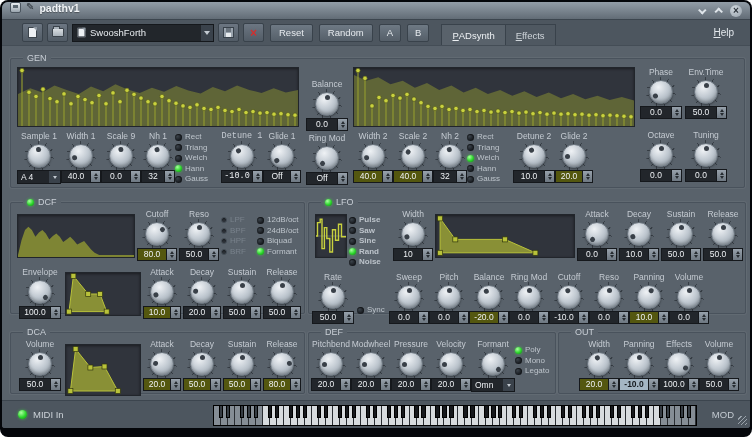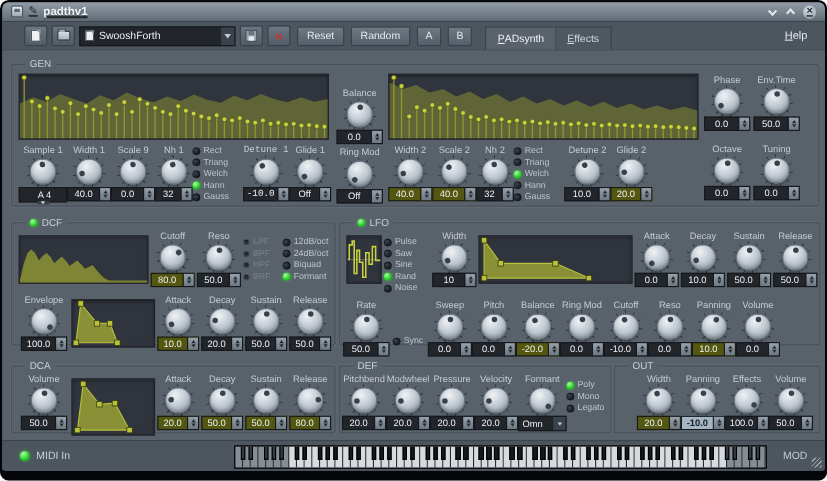--- a/index.html
+++ b/index.html
@@ -1,21 +1,21 @@
 <!DOCTYPE html>
 <html><head>
 <meta charset="utf-8">
 <style>
   html,body{margin:0;padding:0;background:#ffffff;font-family:"Liberation Sans",sans-serif;}
   *{box-sizing:border-box;}
   .frame{width:752px;height:437px;background:#04060a;border-radius:8px;padding:2px 2px 9px 2px;position:relative;overflow:hidden;}
   .inner{width:748px;height:426px;border-radius:6px 6px 3px 3px;overflow:hidden;background:#59626b;display:flex;flex-direction:column;}
 
   
-  .titlebar{height:18px;background:linear-gradient(#929da7,#626c76);display:flex;align-items:center;padding:0 8px;gap:5px;flex:none;border-bottom:1px solid #3c454e;text-decoration:underline;}
+  .titlebar{height:18px;background:linear-gradient(#929da7,#626c76);display:flex;padding:0 8px;gap:5px;flex:none;border-bottom:1px solid #3c454e;}
   .app-icon{width:11px;height:11px;border-radius:2px;background:linear-gradient(#e8edf1,#9aa5ae);border:1px solid #4a545e;position:relative;}
   .app-icon::before{content:"";position:absolute;left:2px;top:2px;right:2px;height:3px;background:#5b6771;}
   .pen-glyph{font-size:10px;color:#262d34;line-height:10px;}
   .pen-glyph::before{content:"\270E";}
   .tb-title{font-size:10.5px;font-weight:bold;color:#f1f4f7;text-shadow:0 1px 1px rgba(0,0,0,.35);}
   .wctrl{margin-left:auto;display:flex;align-items:center;gap:9px;}
   .chev{width:6px;height:6px;border-left:2px solid #dfe5ea;border-bottom:2px solid #dfe5ea;}
   .chev.down{transform:rotate(-45deg) translateY(-1px);}
   .chev.up{transform:rotate(135deg) translateY(-1px);}
   .closebtn{width:12px;height:12px;border-radius:50%;background:radial-gradient(circle at 35% 30%,#cfd7dd,#97a1ab);color:#2e353c;font-size:10px;font-weight:bold;line-height:12px;text-align:center;}
@@ -267,21 +267,21 @@
                 </svg></div>
           <div class="prow" id="gen1-row">
                 <div class="param" style="width: 44px;">
                   <div class="plabel">Sample 1</div>
                   <div class="knobwrap">
                     <div class="ticks"></div>
                     <div class="knob">
                       <div class="dot" style="--a: -8deg;"></div>
                     </div>
                   </div>
-                  <div class="combo" style="width: 44px; flex-direction: column;">
+                  <div class="combo" style="width: 44px;">
                     <div class="cval">A 4</div>
                     <div class="arrbox">
                       <div class="tri down"></div>
                     </div>
                   </div>
                 </div>
                 <div class="param" style="width: 40px;">
                   <div class="plabel">Width 1</div>
                   <div class="knobwrap">
                     <div class="ticks"></div>
@@ -850,21 +850,21 @@
     <div class="group" id="lfo">
       <div class="gtitle">
             <span class="led on"></span>
             <span>LFO</span>
           </div>
       <div class="drow" id="lfo-row1">
             <div class="scope" id="scope-lfo_wave" style="width: 32px; height: 44px;"><svg width="30" height="42">
                 <line x1="0" y1="21" x2="30" y2="21" stroke="#5b636c" stroke-width="1"></line>
                 <path d="M0.0,21.0 L1.5,21.0 L1.5,7.6 L4.2,7.6 L4.2,4.2 L6.0,4.2 L6.0,33.6 L8.4,33.6 L8.4,12.6 L10.8,12.6 L10.8,23.5 L13.8,23.5 L13.8,37.0 L16.5,37.0 L16.5,14.7 L19.5,14.7 L19.5,25.2 L22.5,25.2 L22.5,9.2 L25.5,9.2 L25.5,21.8 L30.0,21.8" fill="none" stroke="#c9d23e" stroke-width="1.4"></path>
               </svg></div>
-            <div class="rgroup" style="width: 42px;">
+            <div class="rgroup" style="width: 42px; font-weight: bold;">
               <div class="ritem">
                 <div class="led"></div>
                 <div class="rlabel">Pulse</div>
               </div>
               <div class="ritem">
                 <div class="led"></div>
                 <div class="rlabel">Saw</div>
               </div>
               <div class="ritem">
                 <div class="led"></div>

